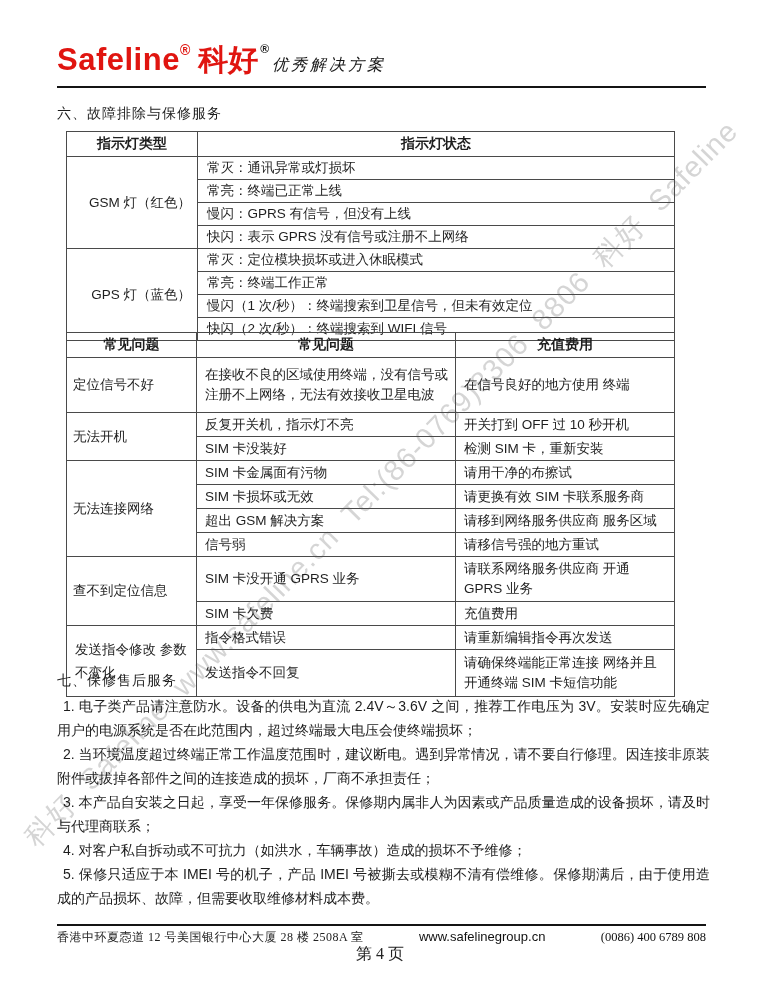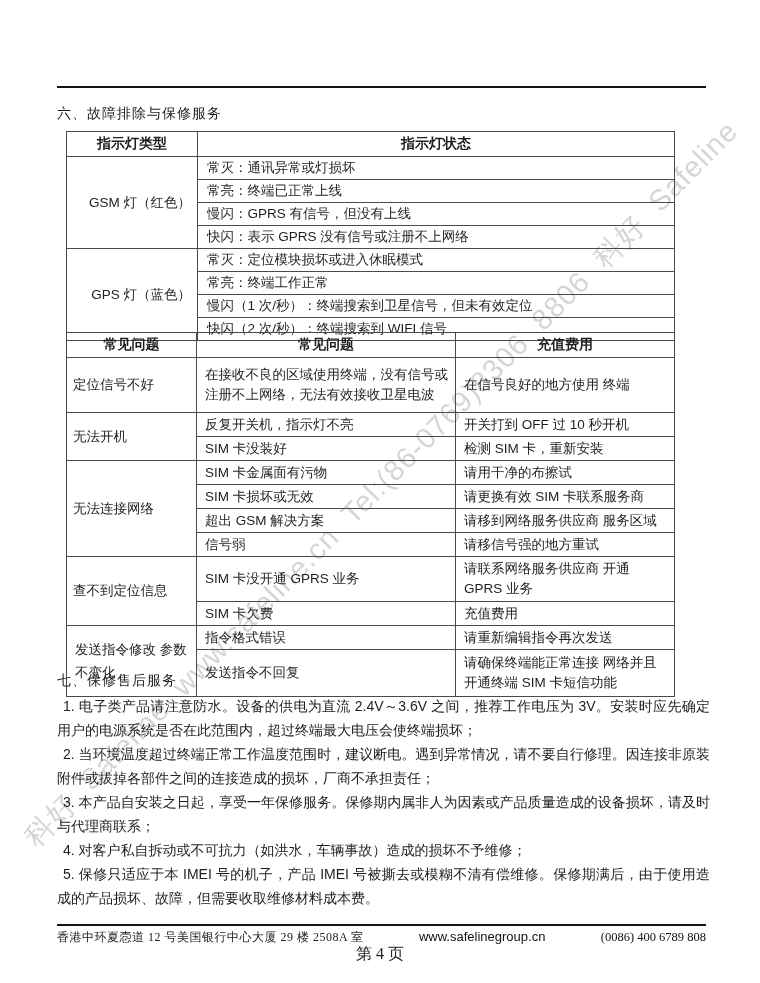--- a/index.html
+++ b/index.html
@@ -58,20 +58,23 @@
   .footer-phone { font-size:12.5px; font-family:"Liberation Serif", serif; color:#111; }
   .footer-page { position:absolute; left:0; top:944px; width:760px; text-align:center; font-size:16px; font-family:"Liberation Serif", serif; color:#222; z-index:1; }
 </style>
 </head>
 <body>
 
 <div class="page">
 
   <div class="watermark">科好 Safeline  www.safeline.cn  Tel:(86-0769)8306 8806  科好 Safeline</div>
 
+  <div class="header">
+    <span class="brand-latin">Safeline</span><span class="brand-reg">®</span><span class="brand-cn">科好</span><span class="brand-cn-reg">®</span><span class="tagline">优秀解决方案</span>
+  </div>
   <div class="header-rule"></div>
 
   <div class="s6-title">六、故障排除与保修服务</div>
 
   <table class="led-table">
     <colgroup>
         <col class="col-type">
         <col>
       </colgroup>
     <tbody>
@@ -177,19 +180,19 @@
   <div class="paragraphs">
     <p>1. 电子类产品请注意防水。设备的供电为直流 2.4V～3.6V 之间，推荐工作电压为 3V。安装时应先确定用户的电源系统是否在此范围内，超过终端最大电压会使终端损坏；</p>
     <p>2. 当环境温度超过终端正常工作温度范围时，建议断电。遇到异常情况，请不要自行修理。因连接非原装附件或拔掉各部件之间的连接造成的损坏，厂商不承担责任；</p>
     <p>3. 本产品自安装之日起，享受一年保修服务。保修期内属非人为因素或产品质量造成的设备损坏，请及时与代理商联系；</p>
     <p>4. 对客户私自拆动或不可抗力（如洪水，车辆事故）造成的损坏不予维修；</p>
     <p>5. 保修只适应于本 IMEI 号的机子，产品 IMEI 号被撕去或模糊不清有偿维修。保修期满后，由于使用造成的产品损坏、故障，但需要收取维修材料成本费。</p>
   </div>
 
   <div class="footer-rule"></div>
   <div class="footer-row">
-    <span class="footer-address">香港中环夏悫道 12 号美国银行中心大厦 29 楼 2508A 室</span>
+    <span class="footer-address">香港中环夏悫道 12 号美国银行中心大厦 28 楼 2508A 室</span>
     <span class="footer-site">www.safelinegroup.cn</span>
     <span class="footer-phone">(0086) 400 6789 808</span>
   </div>
   <div class="footer-page">第 4 页</div>
 
 </div>
 
 </body></html>

